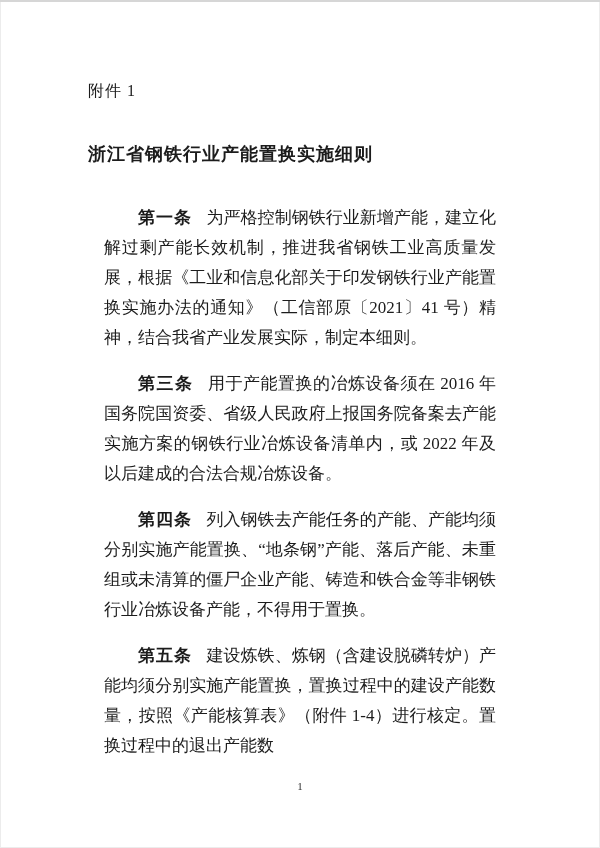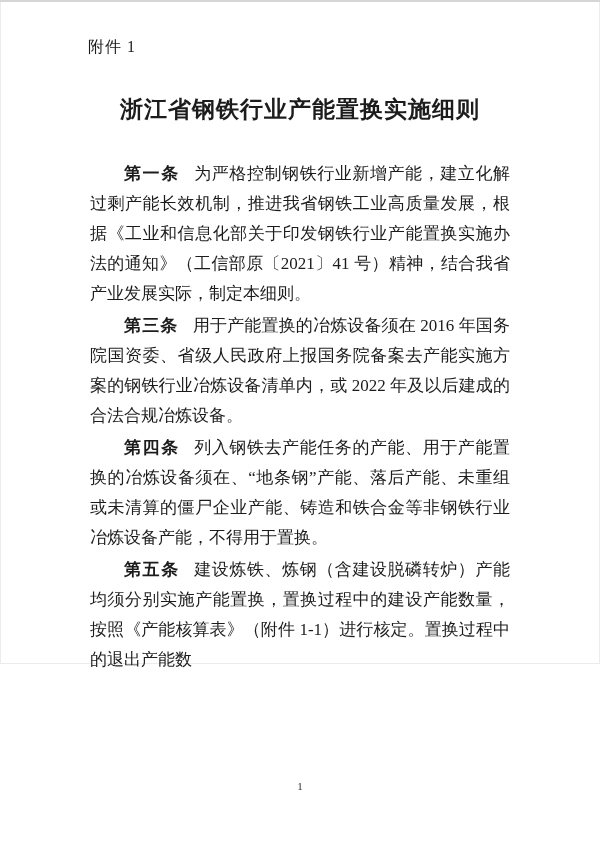--- a/index.html
+++ b/index.html
@@ -6,49 +6,49 @@
     margin: 0;
     padding: 0;
     width: 600px;
     height: 848px;
     background: #ffffff;
     overflow: hidden;
   }
   .page {
     position: relative;
     width: 600px;
-    height: 664px;
+    height: 848px;
     background: #ffffff;
     box-sizing: border-box;
-    padding: 36px 88px 0 88px;
+    padding: 80px 88px 0 88px;
     box-shadow: inset 0 2px 0 #d6d6d6, inset 0 0 0 1px #ececec;
     font-family: "Liberation Serif", "DejaVu Serif", serif;
     color: #1c1c1c;
   }
   .attachment {
     font-size: 16px;
     line-height: 21px;
     letter-spacing: 1px;
   }
   .doc-title {
     margin: 38px 0 0 0;
-    font-size: 23px;
+    font-size: 18px;
     line-height: 30px;
     font-weight: bold;
-    text-align: center;
+    text-align: left;
     letter-spacing: 1px;
     white-space: nowrap;
     font-family: Liberation Serif, serif;
   }
   .content {
     margin-top: 34px;
     width: 424px;
   }
   .content p {
-    margin: 2px;
+    margin: 16px;
     font-size: 17px;
     line-height: 30px;
     text-align: justify;
     text-justify: inter-ideograph;
     text-indent: 2em;
   }
   .article-num {
     font-weight: bold;
     margin-right: 0.85em;
     letter-spacing: 1px;
@@ -78,24 +78,24 @@
     <p>
       <span class="article-num">第一条</span><span>为严格控制钢铁行业新增产能，建立化解过剩产能长效机制，推进我省钢铁工业高质量发展，根据《工业和信息化部关于印发钢铁行业产能置换实施办法的通知》（工信部原〔2021〕41 号）精神，结合我省产业发展实际，制定本细则。</span>
     </p>
 
 
     <p>
       <span class="article-num">第三条</span><span>用于产能置换的冶炼设备须在 2016 年国务院国资委、省级人民政府上报国务院备案去产能实施方案的钢铁行业冶炼设备清单内，或 2022 年及以后建成的合法合规冶炼设备。</span>
     </p>
 
     <p>
-      <span class="article-num">第四条</span><span>列入钢铁去产能任务的产能、用于产能置换的冶炼设备须在、“地条钢”产能、落后产能、未重组或未清算的僵尸企业产能、铸造和铁合金等非钢铁行业冶炼设备产能，不得用于置换。</span>
+      <span class="article-num">第四条</span><span>列入钢铁去产能任务的产能、产能均须分别实施产能置换、“地条钢”产能、落后产能、未重组或未清算的僵尸企业产能、铸造和铁合金等非钢铁行业冶炼设备产能，不得用于置换。</span>
     </p>
 
     <p>
-      <span class="article-num">第五条</span><span>建设炼铁、炼钢（含建设脱磷转炉）产能均须分别实施产能置换，置换过程中的建设产能数量，按照《产能核算表》（附件 1-1）进行核定。置换过程中的退出产能数</span>
+      <span class="article-num">第五条</span><span>建设炼铁、炼钢（含建设脱磷转炉）产能均须分别实施产能置换，置换过程中的建设产能数量，按照《产能核算表》（附件 1-4）进行核定。置换过程中的退出产能数</span>
     </p>
 
   </div>
 
   <div class="page-number">1</div>
 
 </div>
 
 </body></html>

